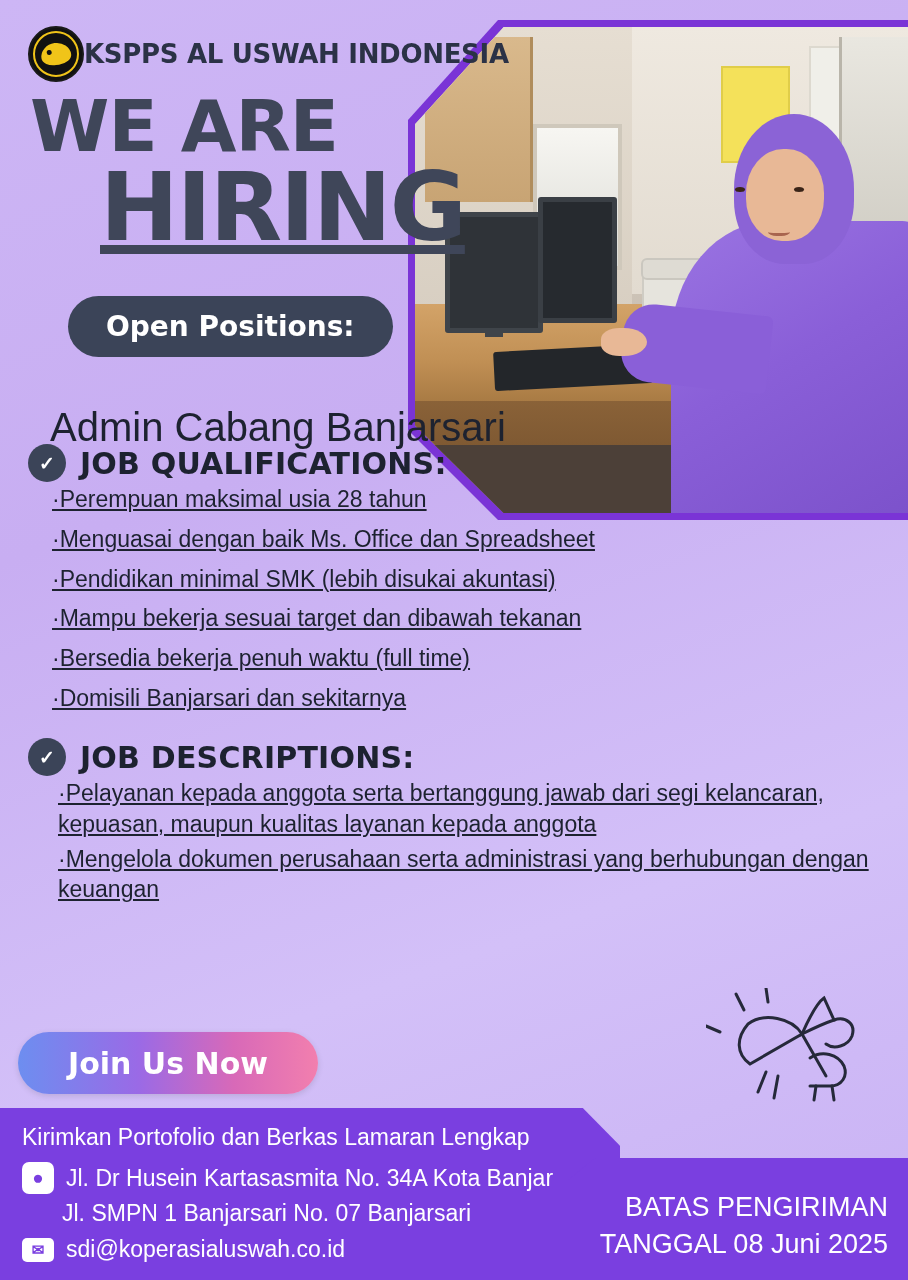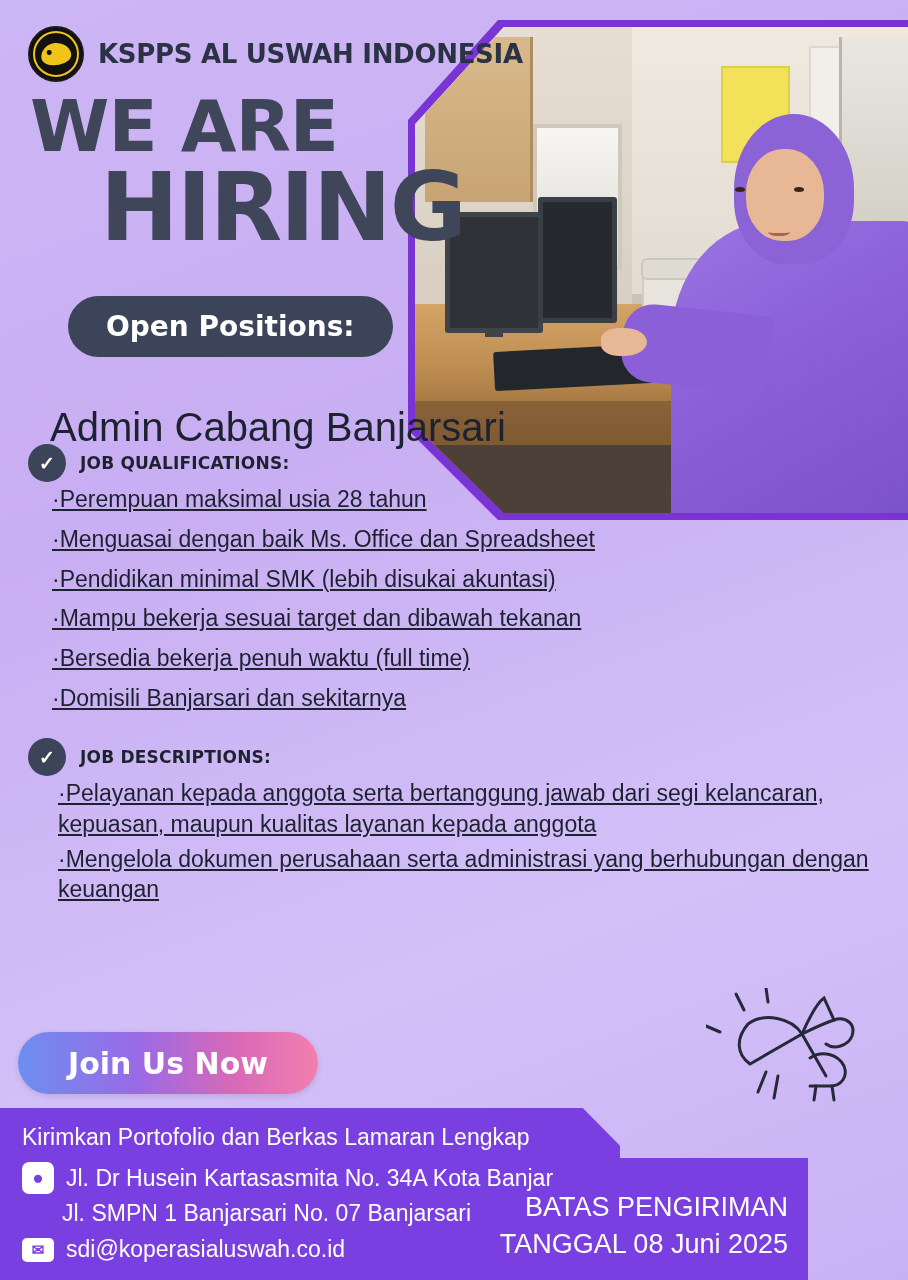--- a/index.html
+++ b/index.html
@@ -12,21 +12,21 @@
     position: relative;
     width: 908px; height: 1280px;
     background: linear-gradient(160deg, #cdb6f5 0%, #c8aef2 35%, #d3c0f8 70%, #c9b2f4 100%);
     overflow: hidden;
   }
 
   
   .brand {
     position: absolute;
     left: 28px; top: 26px;
-    display: flex; align-items: center; gap: 14px;
+    display: flex; align-items: center; 
     z-index: 6;
   }
   .brand-logo {
     width: 56px; height: 56px; border-radius: 50%;
     background: #111; position: relative;
     border: 2px solid #1a1a1a;
     display: flex; align-items: center; justify-content: center;
   }
   .brand-logo .ring {
     position: absolute; inset: 3px;
@@ -142,20 +142,21 @@
   }
   .hiring {
     font-family: "DejaVu Sans", sans-serif;
     font-weight: 800;
     font-size: 94px;
     line-height: 0.98;
     letter-spacing: -2px;
     color: #3f4659;
     margin-left: 70px;
     margin-top: 2px;
+    text-decoration: underline;
   }
 
   .open-pill {
     position: absolute;
     left: 68px; top: 296px;
     background: #3b4458;
     color: #ffffff;
     padding: 14px 38px;
     border-radius: 34px;
     font-size: 28px;
@@ -181,21 +182,21 @@
   }
   .check-badge {
     width: 38px; height: 38px; border-radius: 50%;
     background: #3b4458;
     display: flex; align-items: center; justify-content: center;
     color: #fff; font-size: 19px; font-weight: 700;
   }
   .section-title {
     font-family: "DejaVu Sans", sans-serif;
     font-weight: 800;
-    font-size: 17px;
+    font-size: 30px;
     letter-spacing: 0.2px;
     color: #1d2230;
   }
 
   .qual-head { left: 28px; top: 444px; }
   .desc-head { left: 28px; top: 738px; }
 
   .bullet-list {
     position: absolute;
     z-index: 5;
@@ -229,21 +230,21 @@
     right: 22px; bottom: 172px;
     width: 180px; height: 120px;
     z-index: 4;
     opacity: .95;
   }
 
   
   .footer {
     position: absolute;
     left: 0; bottom: 0;
-    width: 808px; height: 172px;
+    width: 908px; height: 172px;
     z-index: 5;
   }
   .footer-left {
     position: absolute; left: 0; bottom: 0;
     width: 620px; height: 172px;
     background: #7a3fe0;
     -webkit-clip-path: polygon(0 0, 94% 0, 100% 22%, 100% 100%, 0 100%);
     clip-path: polygon(0 0, 94% 0, 100% 22%, 100% 100%, 0 100%);
   }
   .footer-right {

